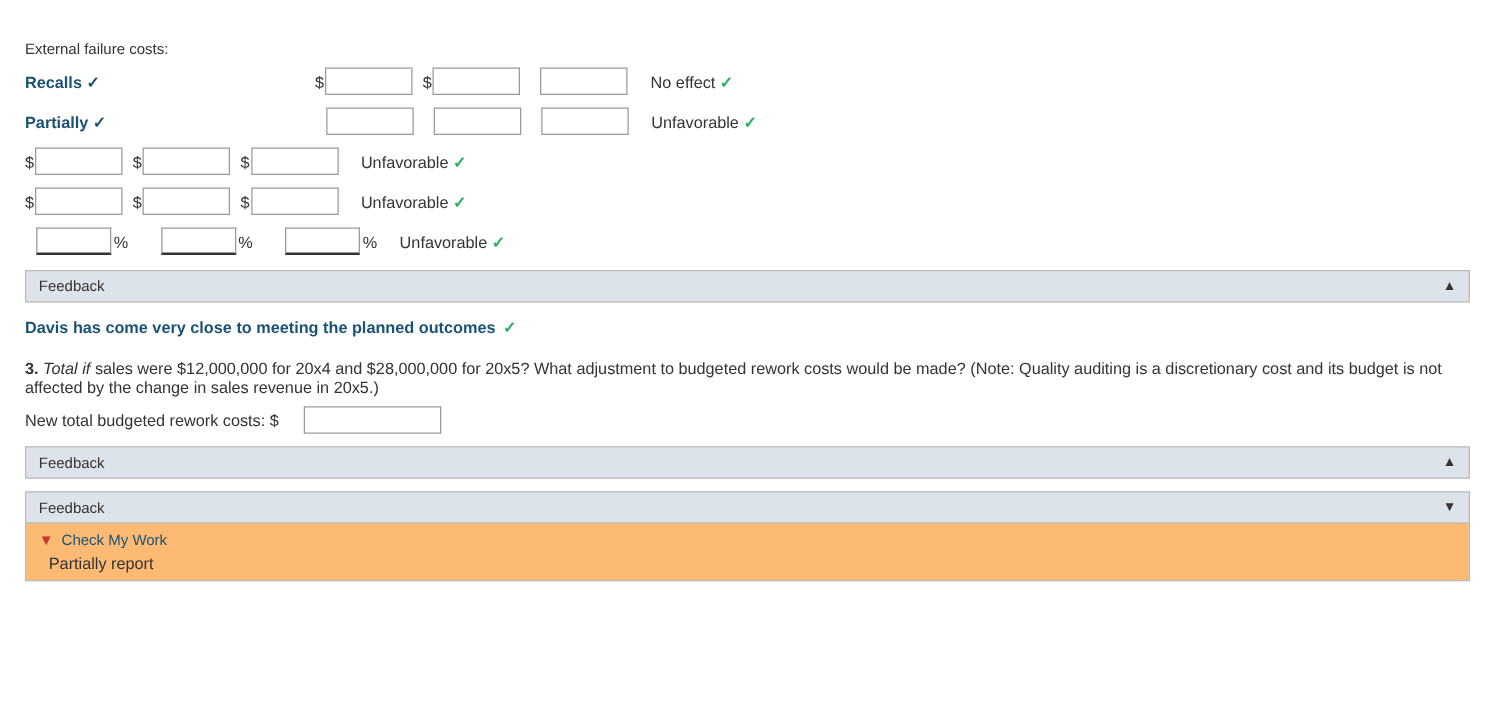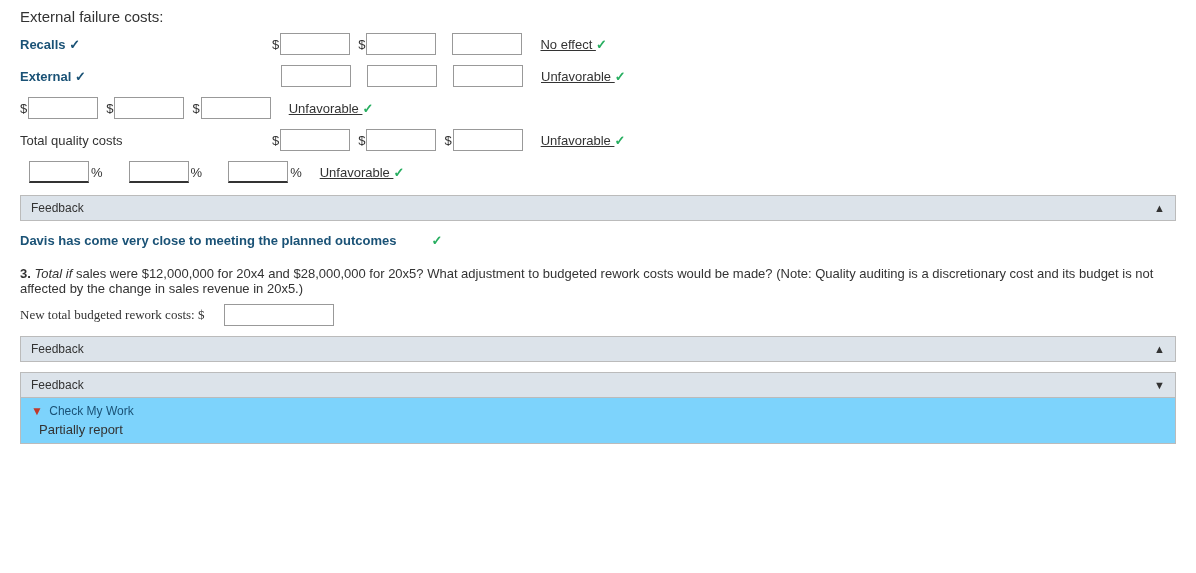--- a/index.html
+++ b/index.html
@@ -16,21 +16,21 @@
     }
 
     .row {
       display: flex;
       align-items: center;
       margin-bottom: 6px;
       min-height: 26px;
     }
 
     .row-label {
-      width: 252px;
+      width: 232px;
       flex-shrink: 0;
       font-size: 13px;
     }
 
     .row-label a, .row-label .link {
       color: #1a5276;
       text-decoration: none;
       font-weight: bold;
     }
 
@@ -67,21 +67,20 @@
       color: #333;
     }
 
     .status .check {
       color: #27ae60;
       font-weight: bold;
     }
 
     .status-text {
       color: #333;
-      text-decoration: underline;
     }
 
     .feedback-bar {
       background: #dce3ea;
       border: 1px solid #bbb;
       padding: 5px 10px;
       font-size: 12px;
       color: #333;
       display: flex;
       justify-content: space-between;
@@ -106,57 +105,55 @@
       font-style: italic;
     }
 
     .answer-row {
       display: flex;
       align-items: flex-end;
       margin-bottom: 18px;
       font-size: 13px;
       color: #1a5276;
       font-weight: bold;
-      gap: 29px;
     }
 
     .answer-row .check {
       color: #27ae60;
       font-weight: bold;
       margin-left: 6px;
     }
 
     .rework-row {
       display: flex;
       align-items: center;
       margin: 8px 0;
       font-size: 13px;
     }
 
     .rework-label {
       margin-right: 20px;
-      font-family: Liberation Serif, serif;
     }
 
     .bottom-feedback {
       background: #dce3ea;
       border: 1px solid #bbb;
       margin: 10px 0 0 0;
     }
 
     .bottom-feedback .feedback-top {
       padding: 5px 10px;
       display: flex;
       justify-content: space-between;
       align-items: center;
       font-size: 12px;
     }
 
     .bottom-feedback .feedback-body {
-      background: #7dd3fc;
+      background: #fdba74;
       border-top: 1px solid #bbb;
       padding: 6px 10px;
     }
 
     .check-my-work {
       font-size: 12px;
       color: #1a5276;
       margin-bottom: 4px;
     }
 
@@ -170,22 +167,23 @@
       color: #333;
       font-weight: normal;
       padding-left: 8px;
     }
 
     .collapse-arrow {
       font-size: 11px;
     }
 
     .external-label {
-      font-size: 15px;
+      font-size: 12px;
       margin-bottom: 6px;
+      margin-top: 24px;
     }
 
     .inputs-container {
       display: flex;
       align-items: center;
     }
   </style>
 </head>
 <body>
 
@@ -212,21 +210,21 @@
         <input type="text" class="text-input input-sm" style="margin-left: 8px;" value="">
       </div>
     </div>
     <div class="status">
       <span class="status-text">No effect </span><span class="check">✓</span>
     </div>
   </div>
 
   <div class="row">
     <div class="row-label">
-      <a class="link">External ✓</a>
+      <a class="link">Partially ✓</a>
     </div>
     <div class="inputs-container">
       <div class="input-group">
         <input type="text" class="text-input input-sm" style="margin-left: 9px;" value="">
       </div>
       <div class="input-group">
         <input type="text" class="text-input input-sm" style="margin-left: 8px;" value="">
       </div>
       <div class="input-group">
         <input type="text" class="text-input input-sm" style="margin-left: 8px;" value="">
@@ -251,23 +249,20 @@
         <span class="currency-prefix">$</span>
         <input type="text" class="text-input input-sm" value="" style="">
       </div>
     </div>
     <div class="status">
       <span class="status-text">Unfavorable </span><span class="check">✓</span>
     </div>
   </div>
 
   <div class="row">
-    <div class="row-label">
-      <span>Total quality costs</span>
-    </div>
     <div class="inputs-container">
       <div class="input-group">
         <span class="currency-prefix">$</span>
         <input type="text" class="text-input input-sm" value="" style="">
       </div>
       <div class="input-group">
         <span class="currency-prefix">$</span>
         <input type="text" class="text-input input-sm" value="" style="">
       </div>
       <div class="input-group">

